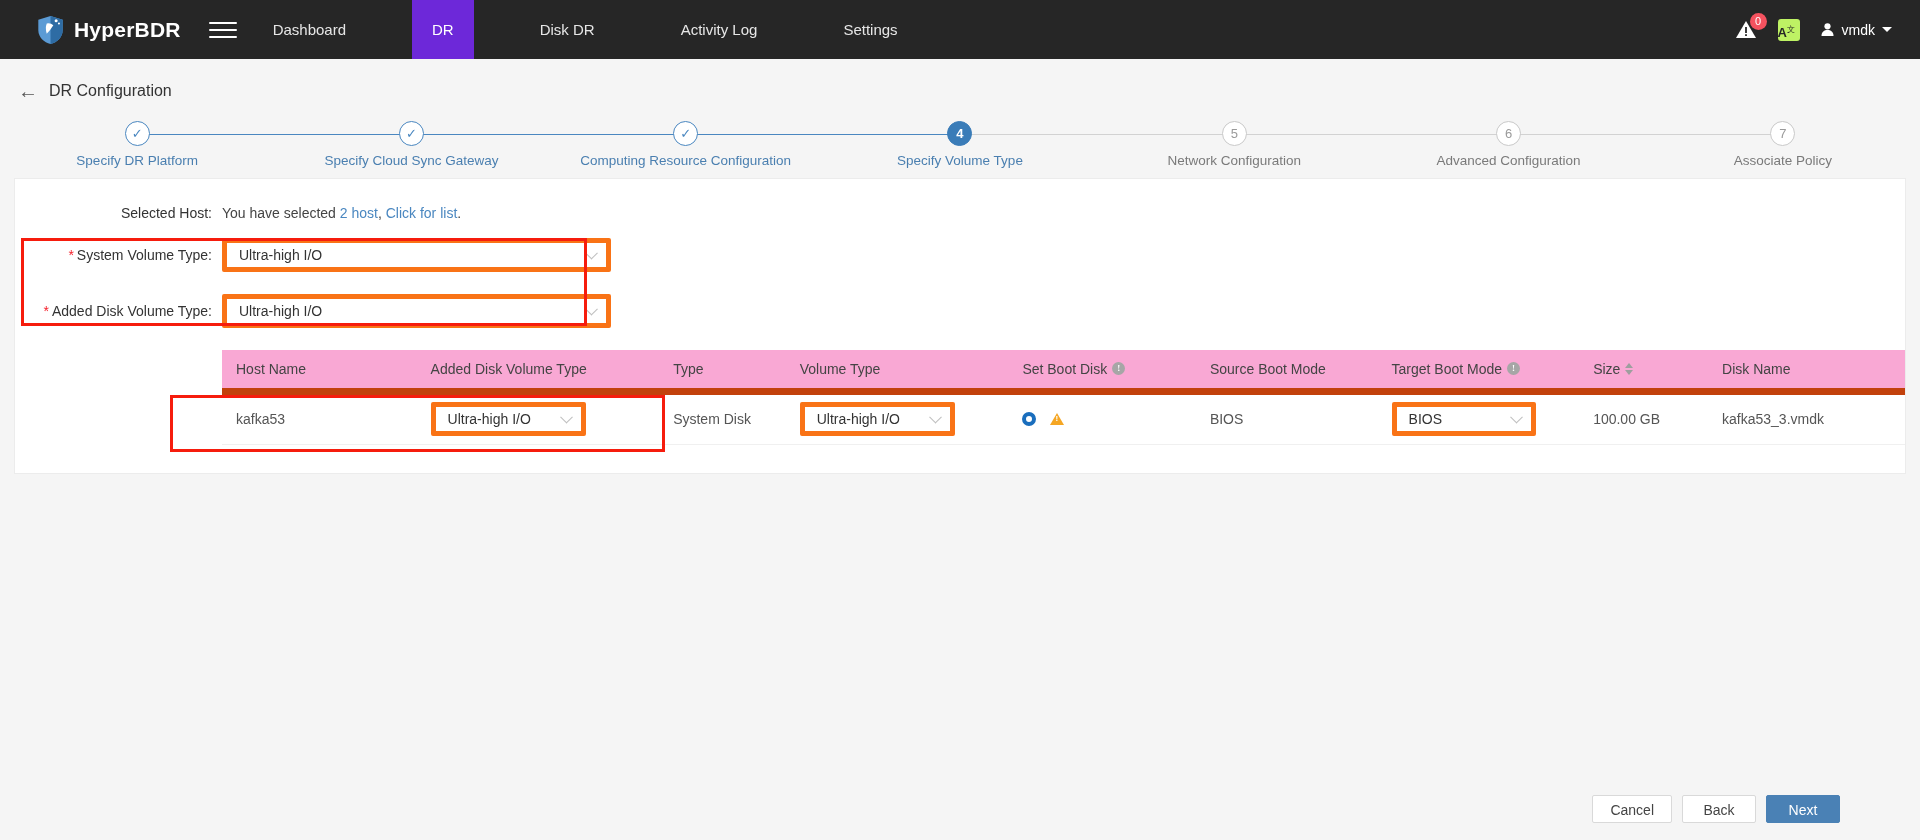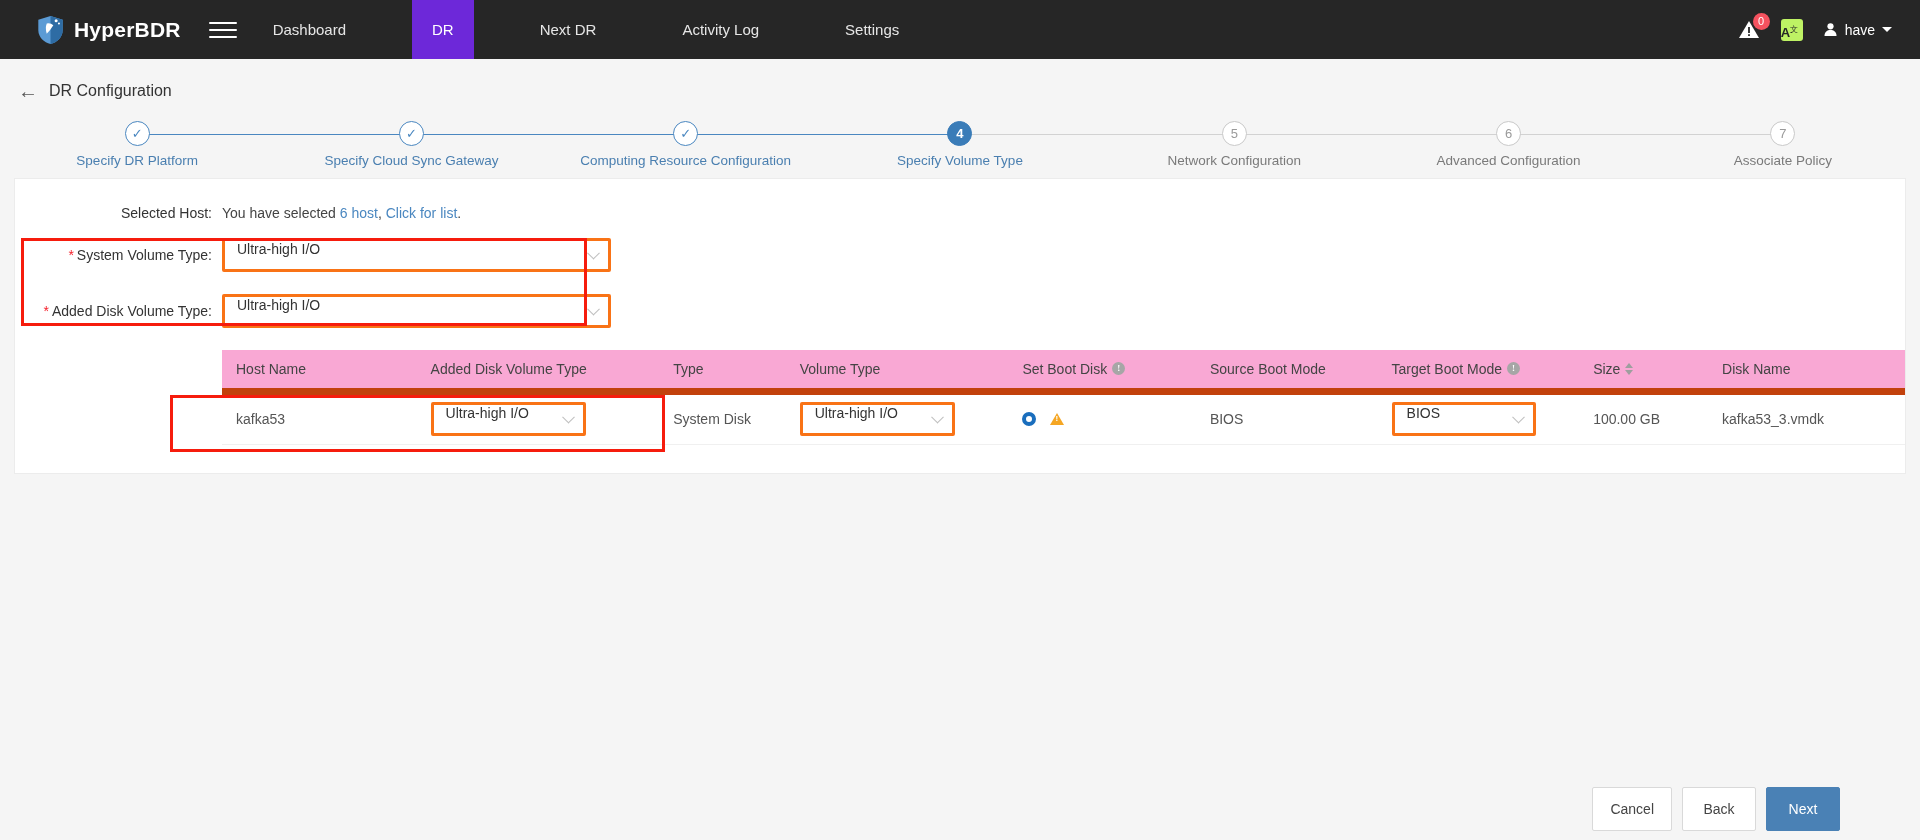--- a/index.html
+++ b/index.html
@@ -198,24 +198,25 @@
   .form-label {
     width: 207px;
     text-align: right;
     padding-right: 10px;
     color: #333;
     white-space: nowrap;
   }
   .req-star { color: #f5222d; margin-right: 3px; }
   .select {
     position: relative;
-    border: 3px solid #f97316;
+    border: 5px solid #f97316;
     background: #ffffff;
     height: 34px;
     display: flex;
+    align-items: center;
     padding: 0 28px 0 12px;
     font-size: 14px;
     color: #333;
     cursor: pointer;
     border-radius: 2px;
   }
   .select .chev {
     position: absolute;
     right: 10px;
     top: 50%;
@@ -323,21 +324,21 @@
     left: 0; right: 0;
     bottom: 0;
     height: 62px;
     display: flex;
     align-items: center;
     justify-content: flex-end;
     gap: 10px;
     padding-right: 80px;
   }
   .btn {
-    height: 44px;
+    height: 28px;
     min-width: 74px;
     padding: 6px 17px;
     font-size: 14px;
     border: 1px solid #d9d9d9;
     background: #ffffff;
     color: #444;
     cursor: pointer;
     border-radius: 2px;
     font-family: "Liberation Sans", sans-serif;
   }
@@ -360,21 +361,21 @@
 
   <div class="hamburger">
     <span></span>
     <span></span>
     <span></span>
   </div>
 
   <div class="nav-items">
     <div class="nav-item">Dashboard</div>
     <div class="nav-item active">DR</div>
-    <div class="nav-item">Next DR</div>
+    <div class="nav-item">Disk DR</div>
     <div class="nav-item">Activity Log</div>
     <div class="nav-item">Settings</div>
   </div>
 
   <div class="nav-right">
     <div class="alert-wrap">
       <svg width="24" height="24" viewBox="0 0 24 24">
         <path d="M12 4 L22 21 H2 Z" fill="#ffffff"></path>
         <rect x="11.1" y="10" width="1.8" height="6" fill="#262626"></rect>
         <rect x="11.1" y="17.2" width="1.8" height="1.8" fill="#262626"></rect>
@@ -384,21 +385,21 @@
 
     <div class="lang-icon">
       <span>A</span><sup>文</sup>
     </div>
 
     <div class="user-box">
       <svg width="15" height="15" viewBox="0 0 16 16">
         <circle cx="8" cy="4.6" r="3.3" fill="#ffffff"></circle>
         <path d="M1.6 15 C1.6 10.6 4.6 8.6 8 8.6 C11.4 8.6 14.4 10.6 14.4 15 Z" fill="#ffffff"></path>
       </svg>
-      <span>have</span>
+      <span>vmdk</span>
       <span class="caret-down"></span>
     </div>
   </div>
 </div>
 
 <div class="page-head">
   <span class="back-arrow">←</span>
   <span class="page-title">DR Configuration</span>
 </div>
 
@@ -465,21 +466,21 @@
     <div class="step-label">Associate Policy</div>
   </div>
 
 </div>
 
 <div class="card">
 
   <div class="selected-host">
     <div class="sh-label">Selected Host:</div>
     <div class="sh-text">
-      <span>You have selected </span><span class="link">6 host</span><span>, </span><span class="link">Click for list</span><span>.</span>
+      <span>You have selected </span><span class="link">2 host</span><span>, </span><span class="link">Click for list</span><span>.</span>
     </div>
   </div>
 
   <div class="form-rows">
 
     <div class="hl" style="left:6px; top:6px; width:566px; height:88px;"></div>
 
     <div class="form-row">
       <div class="form-label">
         <span class="req-star">*</span><span>System Volume Type:</span>

